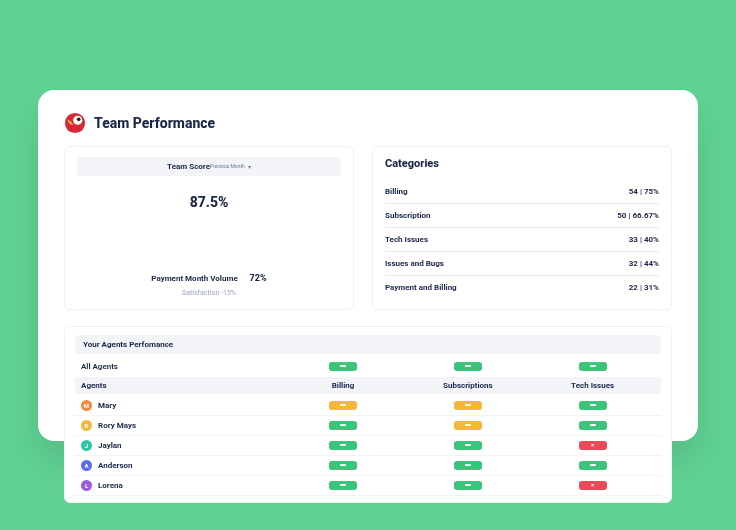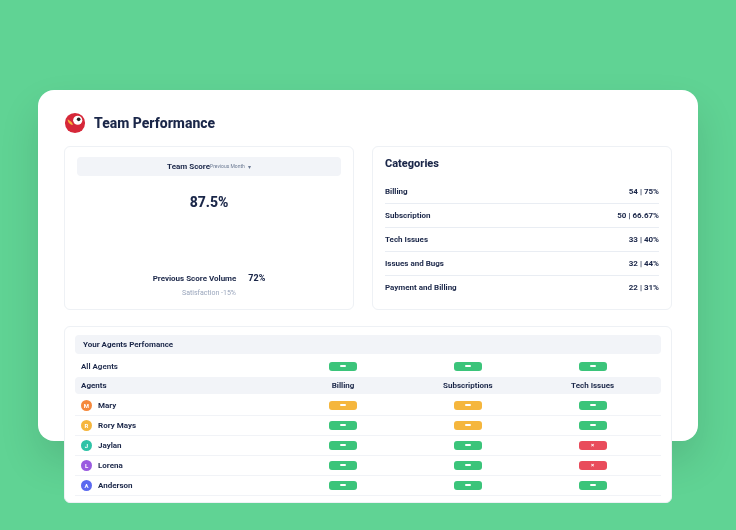--- a/index.html
+++ b/index.html
@@ -188,21 +188,21 @@
       <div class="score-header">
         <span class="score-header-label">Team Score</span>
         <span class="dropdown">
           <span>Previous Month</span>
           <span class="chev">▾</span>
         </span>
       </div>
       <div class="big-score">87.5%</div>
       <div class="score-gap"></div>
       <div class="prev-line">
-        <span class="prev-label">Previous Score Volume</span>
+        <span class="prev-label">Payment Month Volume</span>
         &nbsp;
         <span class="prev-val">72%</span>
       </div>
       <div class="sat-line">Satisfaction -15%</div>
     </div>
 
     <div class="card categories">
       <div class="cat-title">Categories</div>
       <div id="cat-list">
           <div class="cat-row">
@@ -315,56 +315,56 @@
             </span>
           </div>
           <div class="cell c4">
             <span class="chip red">
               <span class="x">×</span>
             </span>
           </div>
         </div>
         <div class="trow data-row">
           <div class="cell c1">
+            <span class="avatar" style="background: rgb(91, 106, 240);">A</span>
+            <span style="font-weight: 700; color: rgb(27, 39, 73);">Anderson</span>
+          </div>
+          <div class="cell c2">
+            <span class="chip green">
+              <span class="bar"></span>
+            </span>
+          </div>
+          <div class="cell c3">
+            <span class="chip green">
+              <span class="bar"></span>
+            </span>
+          </div>
+          <div class="cell c4">
+            <span class="chip green">
+              <span class="bar"></span>
+            </span>
+          </div>
+        </div>
+        <div class="trow data-row">
+          <div class="cell c1">
             <span class="avatar" style="background: rgb(154, 91, 224);">L</span>
             <span style="font-weight: 700; color: rgb(27, 39, 73);">Lorena</span>
           </div>
           <div class="cell c2">
             <span class="chip green">
               <span class="bar"></span>
             </span>
           </div>
           <div class="cell c3">
             <span class="chip green">
               <span class="bar"></span>
             </span>
           </div>
           <div class="cell c4">
             <span class="chip red">
               <span class="x">×</span>
             </span>
           </div>
         </div>
-        <div class="trow data-row">
-          <div class="cell c1">
-            <span class="avatar" style="background: rgb(91, 106, 240);">A</span>
-            <span style="font-weight: 700; color: rgb(27, 39, 73);">Anderson</span>
-          </div>
-          <div class="cell c2">
-            <span class="chip green">
-              <span class="bar"></span>
-            </span>
-          </div>
-          <div class="cell c3">
-            <span class="chip green">
-              <span class="bar"></span>
-            </span>
-          </div>
-          <div class="cell c4">
-            <span class="chip green">
-              <span class="bar"></span>
-            </span>
-          </div>
-        </div>
       </div>
   </div>
 
 </div>
 
 </body></html>

